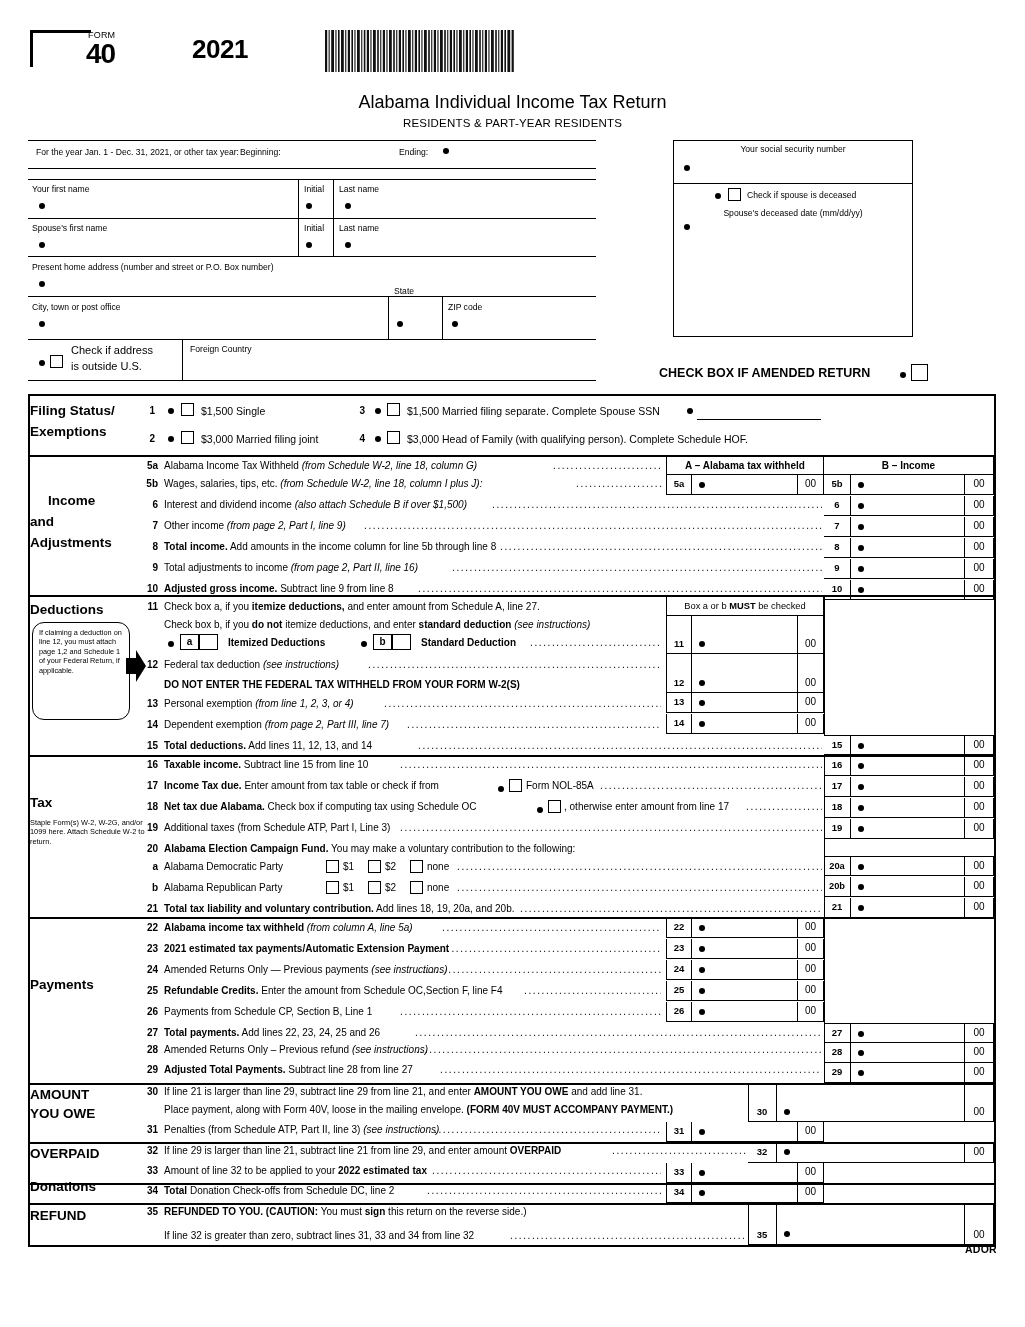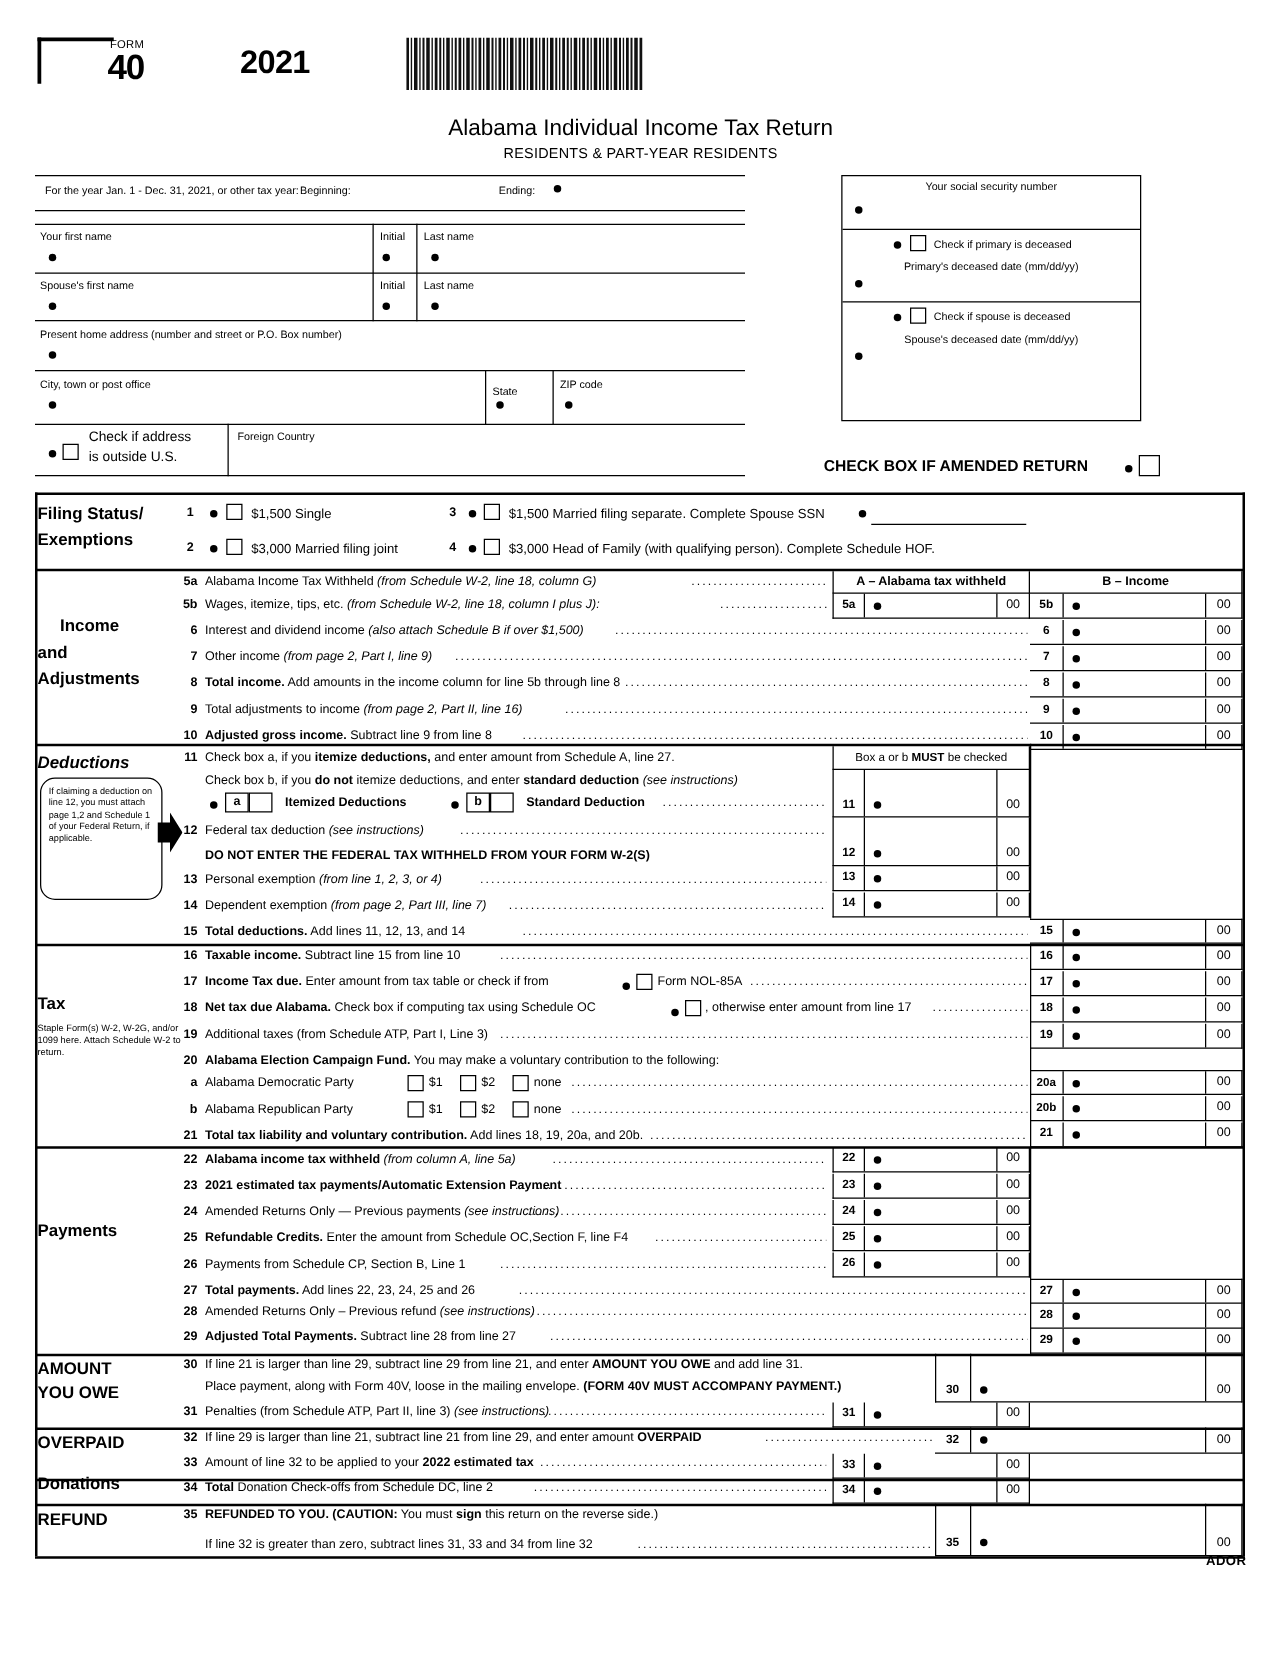--- a/index.html
+++ b/index.html
@@ -185,47 +185,40 @@
 
   <div class="rule" style="left:298px;top:179px;width:1.2px;height:78px;"></div>
   <div class="rule" style="left:333px;top:179px;width:1.2px;height:78px;"></div>
 
   <div class="lbl" style="left:32px;top:262px;">Present home address (number and street or P.O. Box number)</div>
   <div class="dot" style="left:39px;top:281px;"></div>
   <div class="rule" style="left:28px;top:296px;width:568px;height:1.2px;"></div>
 
   <div class="lbl" style="left:32px;top:302px;">City, town or post office</div>
   <div class="dot" style="left:39px;top:321px;"></div>
-  <div class="lbl" style="left:394px;top:308px;">State</div>
+  <div class="lbl" style="left:394px;top:286px;">State</div>
   <div class="dot" style="left:397px;top:321px;"></div>
   <div class="lbl" style="left:448px;top:302px;">ZIP code</div>
   <div class="dot" style="left:452px;top:321px;"></div>
   <div class="rule" style="left:388px;top:296px;width:1.2px;height:44px;"></div>
   <div class="rule" style="left:442px;top:296px;width:1.2px;height:44px;"></div>
   <div class="rule" style="left:28px;top:339px;width:568px;height:1.2px;"></div>
 
   <div class="dot" style="left:39px;top:360px;"></div>
   <span class="cbox" style="position:absolute;left:50px;top:355px;"></span>
   <div style="position:absolute;left:71px;top:344px;font-size:11px;">Check if address</div>
   <div style="position:absolute;left:71px;top:360px;font-size:11px;">is outside U.S.</div>
   <div class="rule" style="left:182px;top:339px;width:1.2px;height:42px;"></div>
   <div class="lbl" style="left:190px;top:344px;">Foreign Country</div>
   <div class="rule" style="left:28px;top:380px;width:568px;height:1.2px;"></div>
 
   <div style="position:absolute;left:673px;top:140px;width:240px;height:197px;border:1.4px solid #000;box-sizing:border-box;">
     <div style="position:relative;height:42px;border-bottom:1.3px solid #000;">
       <div class="ssncap">Your social security number</div>
       <div class="dot" style="left:10px;top:24px;"></div>
-    </div>
-    <div style="position:relative;height:57px;border-bottom:1.3px solid #000;">
-      <div class="dot" style="left:41px;top:9px;"></div>
-      <span class="cbox" style="position:absolute;left:54px;top:4px;"></span>
-      <div style="position:absolute;left:73px;top:6px;font-size:8.6px;">Check if primary is deceased</div>
-      <div style="position:absolute;left:0;top:24px;width:100%;text-align:center;font-size:8.6px;">Primary's deceased date (mm/dd/yy)</div>
-      <div class="dot" style="left:10px;top:40px;"></div>
     </div>
     <div style="position:relative;height:54px;">
       <div class="dot" style="left:41px;top:9px;"></div>
       <span class="cbox" style="position:absolute;left:54px;top:4px;"></span>
       <div style="position:absolute;left:73px;top:6px;font-size:8.6px;">Check if spouse is deceased</div>
       <div style="position:absolute;left:0;top:24px;width:100%;text-align:center;font-size:8.6px;">Spouse's deceased date (mm/dd/yy)</div>
       <div class="dot" style="left:10px;top:40px;"></div>
     </div>
   </div>
 
@@ -275,21 +268,21 @@
   </div>
 
   <div class="lnno" style="left:138px;top:460px;">5a</div>
   <div class="txt" style="top:460px;">
     <span>Alabama Income Tax Withheld </span><span class="i">(from Schedule W-2, line 18, column G)</span>
   </div>
   <div class="leader" style="left:553px;top:460px;width:108px;">................................</div>
 
   <div class="lnno" style="left:138px;top:478px;">5b</div>
   <div class="txt" style="top:478px;">
-    <span>Wages, itemize, tips, etc. </span><span class="i">(from Schedule W-2, line 18, column I plus J):</span>
+    <span>Wages, salaries, tips, etc. </span><span class="i">(from Schedule W-2, line 18, column I plus J):</span>
   </div>
   <div class="leader" style="left:576px;top:478px;width:86px;">.........................</div>
 
   <div style="position:absolute;left:666px;top:475px;width:158px;height:20px;box-sizing:border-box;border-left:1.3px solid #000;border-right:1.3px solid #000;border-bottom:1.3px solid #000;">
     <div style="position:absolute;left:0;top:0;width:25px;height:100%;border-right:1.3px solid #000;box-sizing:border-box;text-align:center;font-size:9.5px;font-weight:bold;line-height:18px;">5a</div>
     <div class="dot" style="left:32px;top:7px;"></div>
     <div style="position:absolute;right:0;top:0;width:26px;height:100%;border-left:1.3px solid #000;box-sizing:border-box;text-align:center;font-size:10px;line-height:18px;">00</div>
   </div>
 
   <div style="position:absolute;left:824px;top:475px;width:170px;height:20px;box-sizing:border-box;border-right:1.3px solid #000;border-bottom:1.3px solid #000;">
@@ -347,21 +340,21 @@
     <span class="b">Adjusted gross income.</span><span>  Subtract line 9 from line 8</span>
   </div>
   <div class="leader" style="left:418px;top:583px;width:404px;">...................................................................................................................</div>
   <div style="position:absolute;left:824px;top:580px;width:170px;height:20px;box-sizing:border-box;border-right:1.3px solid #000;border-bottom:1.3px solid #000;">
     <div style="position:absolute;left:0;top:0;width:27px;height:100%;border-right:1.3px solid #000;box-sizing:border-box;text-align:center;font-size:9.5px;font-weight:bold;line-height:18px;">10</div>
     <div class="dot" style="left:34px;top:7px;"></div>
     <div style="position:absolute;right:0;top:0;width:29px;height:100%;border-left:1.3px solid #000;box-sizing:border-box;text-align:center;font-size:10px;line-height:18px;">00</div>
   </div>
 
   <div class="darkrule" style="left:28px;top:595px;width:968px;"></div>
-  <div class="sectlabel" style="left:30px;top:602px;font-style:italic;">Deductions</div>
+  <div class="sectlabel" style="left:30px;top:602px;">Deductions</div>
   <div style="position:absolute;left:32px;top:622px;width:98px;height:98px;border:1.5px solid #000;border-radius:12px;box-sizing:border-box;">
     <div style="padding:5px 5px 0 6px;font-size:7.3px;line-height:9.4px;">If claiming a deduction on line 12, you must attach page 1,2 and Schedule 1 of your Federal Return, if applicable.</div>
   </div>
   <svg style="position:absolute;left:126px;top:650px;" width="20" height="32" viewBox="0 0 20 32">
     <polygon points="0,8 10,8 10,0 20,16 10,32 10,24 0,24" fill="#000"></polygon>
   </svg>
 
   <div style="position:absolute;left:666px;top:597px;width:158px;height:19px;box-sizing:border-box;border-left:1.3px solid #000;border-right:1.3px solid #000;border-bottom:1.3px solid #000;text-align:center;font-size:9.3px;line-height:18px;">
     <span>Box a or b </span><span class="b">MUST</span><span> be checked</span>
   </div>

